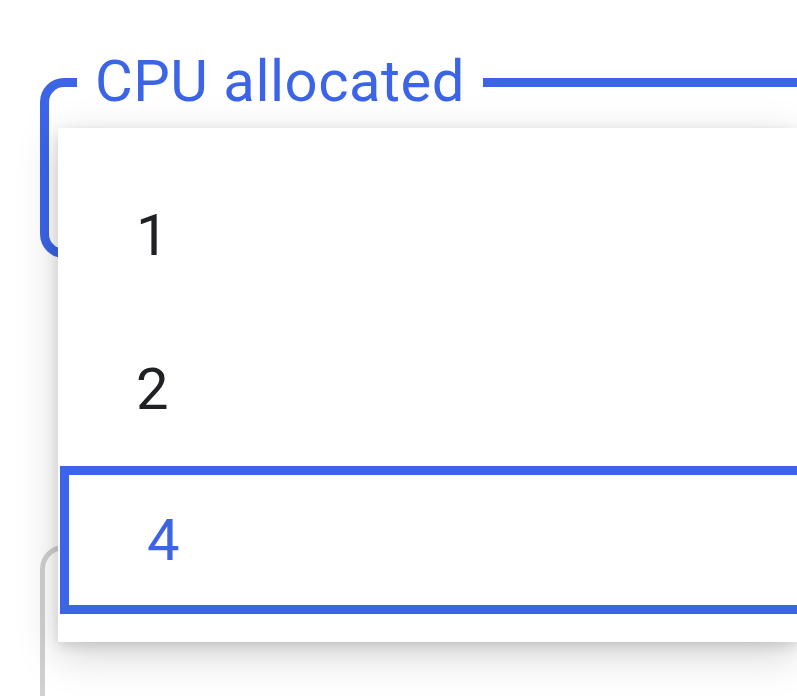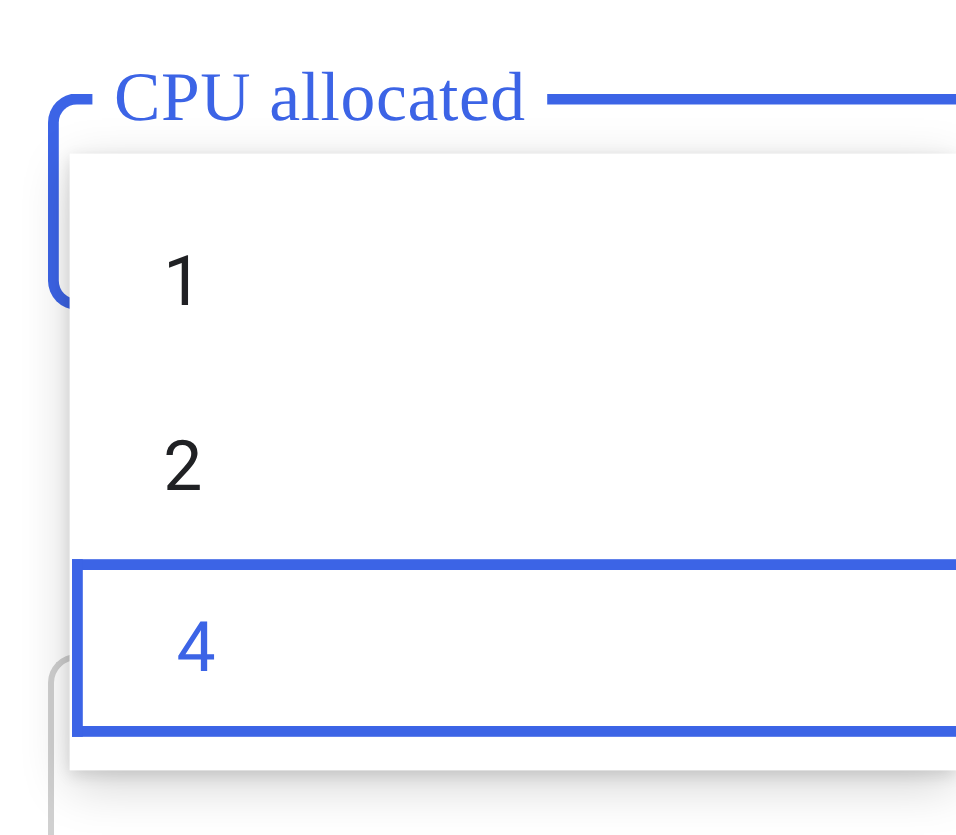--- a/index.html
+++ b/index.html
@@ -29,21 +29,20 @@
     .field-label {
       position: absolute;
       top: -40px;
       left: 28px;
       background: #ffffff;
       padding: 0 18px;
       font-size: 58px;
       font-weight: 400;
       color: #3c64e6;
       letter-spacing: 0.5px;
-      font-family: Liberation Serif, serif;
     }
     .dropdown-panel {
       position: absolute;
       top: 128px;
       left: 58px;
       right: 0;
       background: #ffffff;
       box-shadow: 0 12px 40px rgba(0,0,0,0.18), 0 4px 12px rgba(0,0,0,0.12);
       padding-top: 30px;
       padding-bottom: 28px;

